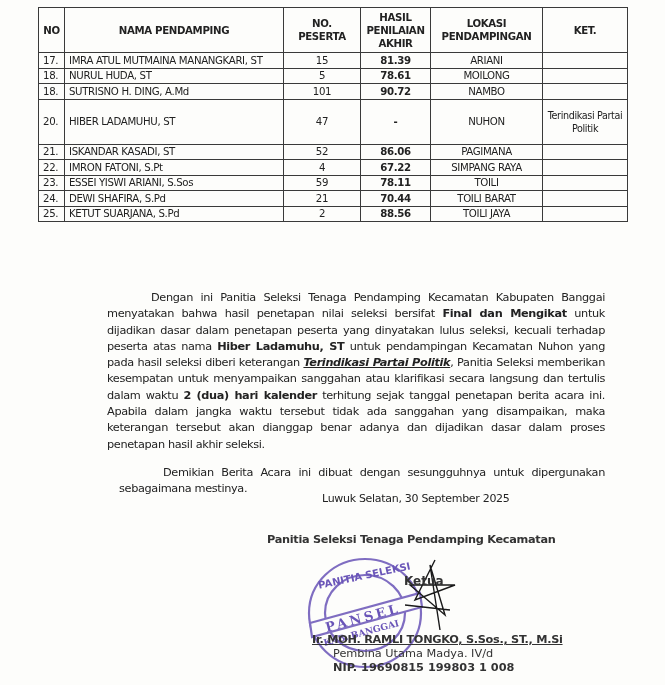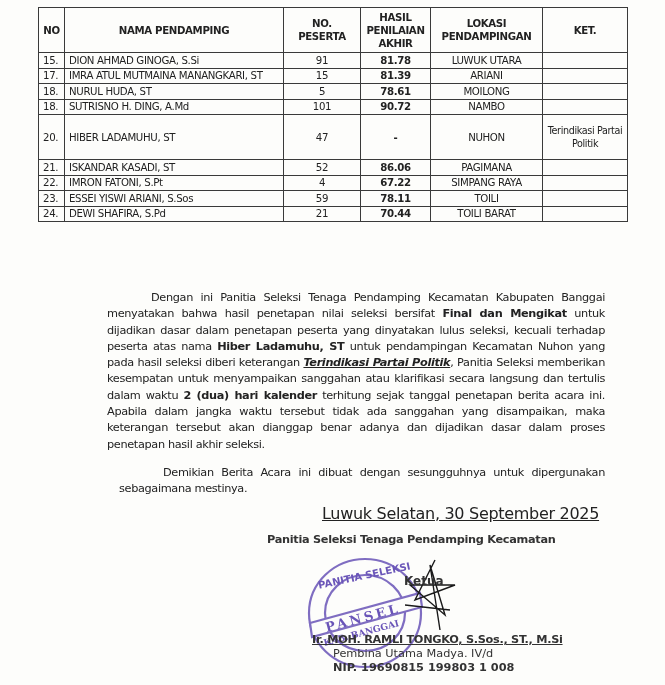--- a/index.html
+++ b/index.html
@@ -23,21 +23,21 @@
   .tbl tr.tall td { height:44px; }
   .tbl td.ket { white-space:normal; text-align:center; font-size:9.6px; line-height:13px; padding:0 2px; }
   .body-text {
     position:absolute; left:107px; top:278px; width:510px;
     font-size:11.3px; line-height:16.3px; text-align:justify; letter-spacing:-0.35px;
   }
   .body-text p { margin:12px; text-indent:44px; }
   .body-text p.first { margin-left:-72px; text-indent:44px; }
   .bold { font-weight:bold; }
   .bui { font-weight:bold; font-style:italic; text-decoration:underline; }
-  .date { position:absolute; left:322px; top:504px; font-size:16px; letter-spacing:-0.3px;text-decoration:underline; }
+  .date { position:absolute; left:322px; top:492px; font-size:11px; letter-spacing:-0.3px; }
   .org { position:absolute; left:267px; top:533px; font-size:11.3px; font-weight:bold; letter-spacing:-0.3px; color:#333; }
   .ketua { position:absolute; left:404px; top:550px; font-size:12px; font-weight:bold; color:#333;margin-top:24px; }
   .signame { position:absolute; left:296px; top:633px; font-size:11.3px; font-weight:bold; text-decoration:underline; letter-spacing:-0.3px; color:#333;margin-left:16px; }
   .rank { position:absolute; left:333px; top:647px; font-size:11.3px; font-weight:normal; color:#333; }
   .nip { position:absolute; left:333px; top:661px; font-size:11.3px; font-weight:bold; color:#333; }
   .stamp { position:absolute; left:300px; top:545px; width:140px; height:130px; }
   .signature { position:absolute; left:395px; top:555px; width:70px; height:80px; }
 </style>
 </head>
 <body>
@@ -55,28 +55,20 @@
     <tr>
       <th>NO</th>
       <th>NAMA PENDAMPING</th>
       <th>NO. PESERTA</th>
       <th>HASIL PENILAIAN AKHIR</th>
       <th>LOKASI PENDAMPINGAN</th>
       <th>KET.</th>
     </tr>
   </thead>
   <tbody>
-    <tr>
-      <td>15.</td>
-      <td>DION AHMAD GINOGA, S.Si</td>
-      <td class="c">91</td>
-      <td class="c b">81.78</td>
-      <td class="c">LUWUK UTARA</td>
-      <td class="ket"></td>
-    </tr>
     <tr>
       <td>17.</td>
       <td>IMRA ATUL MUTMAINA MANANGKARI, ST</td>
       <td class="c">15</td>
       <td class="c b">81.39</td>
       <td class="c">ARIANI</td>
       <td class="ket"></td>
     </tr>
     <tr>
       <td>18.</td>
@@ -127,20 +119,28 @@
       <td class="ket"></td>
     </tr>
     <tr>
       <td>24.</td>
       <td>DEWI SHAFIRA, S.Pd</td>
       <td class="c">21</td>
       <td class="c b">70.44</td>
       <td class="c">TOILI BARAT</td>
       <td class="ket"></td>
     </tr>
+    <tr>
+      <td>25.</td>
+      <td>KETUT SUARJANA, S.Pd</td>
+      <td class="c">2</td>
+      <td class="c b">88.56</td>
+      <td class="c">TOILI JAYA</td>
+      <td class="ket"></td>
+    </tr>
   </tbody>
 </table>
 
 <div class="body-text">
   <p class="first" style="margin-left:0;"><span>Dengan ini Panitia Seleksi Tenaga Pendamping Kecamatan Kabupaten Banggai menyatakan bahwa hasil penetapan nilai seleksi bersifat </span><span class="bold">Final dan Mengikat</span><span> untuk dijadikan dasar dalam penetapan peserta yang dinyatakan lulus seleksi, kecuali terhadap peserta atas nama </span><span class="bold">Hiber Ladamuhu, ST</span><span> untuk pendampingan Kecamatan Nuhon yang pada hasil seleksi diberi keterangan </span><span class="bui">Terindikasi Partai Politik</span><span>, Panitia Seleksi memberikan kesempatan untuk menyampaikan sanggahan atau klarifikasi secara langsung dan tertulis dalam waktu </span><span class="bold">2 (dua) hari kalender</span><span> terhitung sejak tanggal penetapan berita acara ini. Apabila dalam jangka waktu tersebut tidak ada sanggahan yang disampaikan, maka keterangan tersebut akan dianggap benar adanya dan dijadikan dasar dalam proses penetapan hasil akhir seleksi.</span></p>
   <p>Demikian Berita Acara ini dibuat dengan sesungguhnya untuk dipergunakan sebagaimana mestinya.</p>
 </div>
 
 <div class="date">Luwuk Selatan, 30 September 2025</div>
 <div class="org">Panitia Seleksi Tenaga Pendamping Kecamatan</div>

